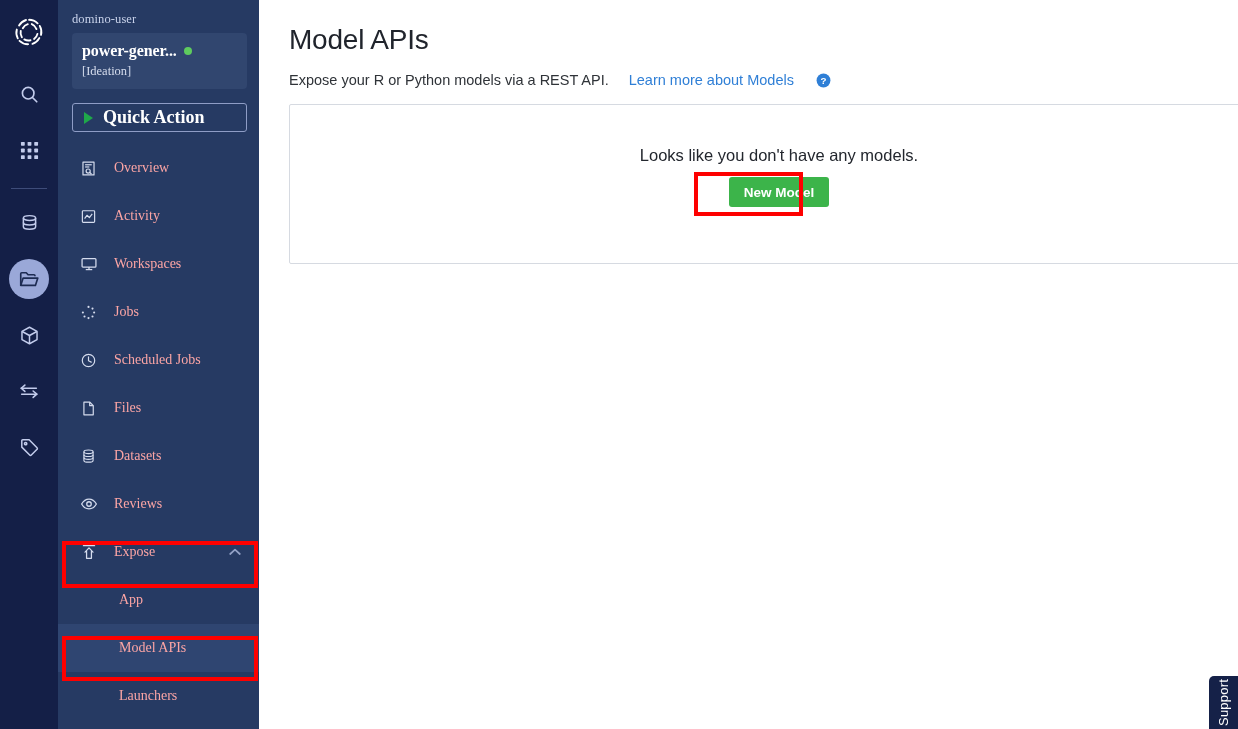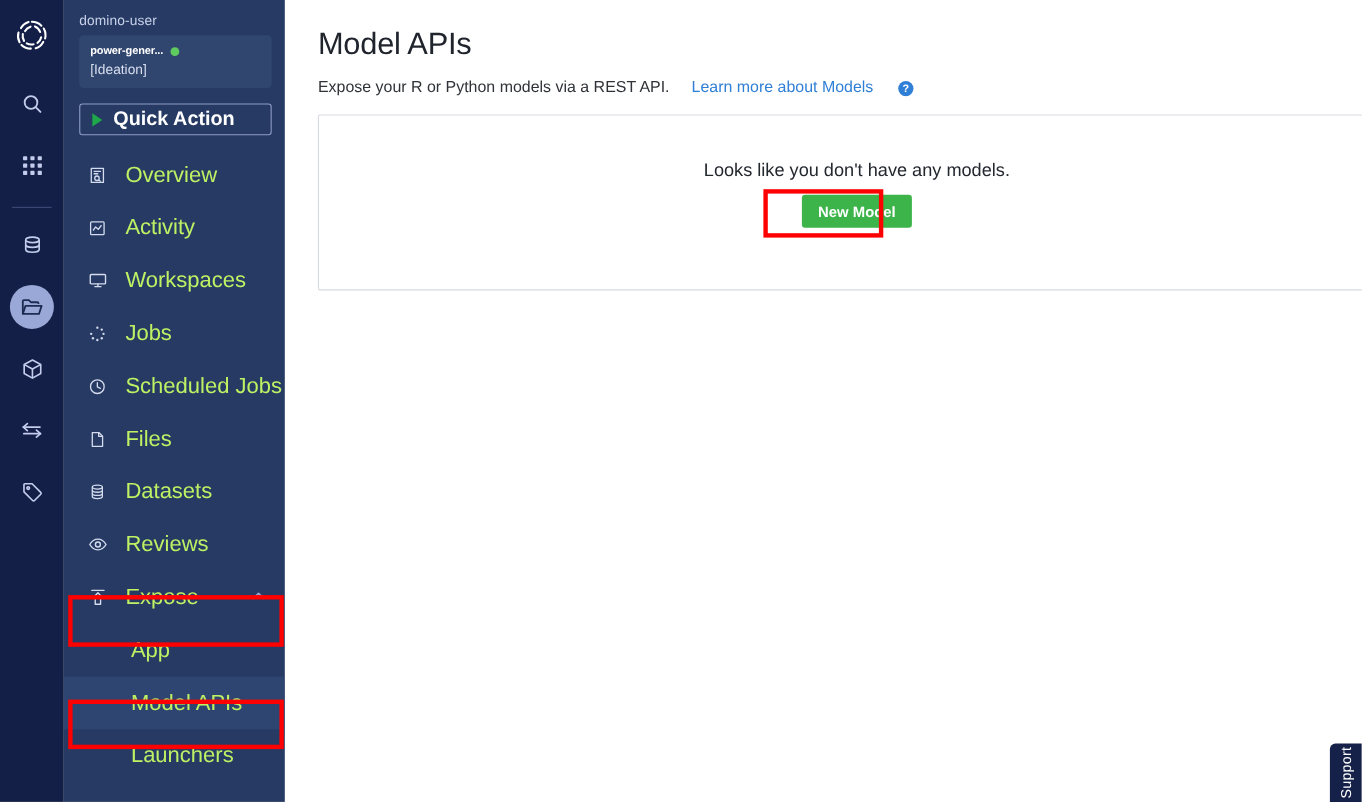--- a/index.html
+++ b/index.html
@@ -66,20 +66,21 @@
   
   .sidebar {
     width: 201px;
     min-width: 201px;
     height: 729px;
     background: #263a63;
     box-sizing: border-box;
     padding: 0;
     overflow: hidden;
     position: relative;
+    font-family: Liberation Serif, serif;
   }
   .owner-label {
     color: #c8d2ea;
     font-size: 12.5px;
     padding: 12px 0 6px 14px;
     letter-spacing: 0.1px;
   }
   .project-card {
     margin: 0 12px 0 14px;
     background: #31466f;
@@ -87,21 +88,21 @@
     padding: 9px 10px 10px 10px;
     box-sizing: border-box;
   }
   .project-name-row {
     display: flex;
     align-items: center;
     gap: 7px;
   }
   .project-name {
     color: #ffffff;
-    font-size: 10px;
+    font-size: 16px;
     font-weight: bold;
     letter-spacing: -0.1px;
     white-space: nowrap;
     text-align: right;
   }
   .status-dot {
     width: 8px;
     height: 8px;
     border-radius: 50%;
     background: #5ecb5e;
@@ -151,22 +152,22 @@
   }
   .nav-item .nav-icon {
     width: 22px;
     min-width: 22px;
     display: flex;
     align-items: center;
     justify-content: flex-start;
     color: #d5dcee;
   }
   .nav-label {
-    color: #bef264;
-    font-size: 20px;
+    color: #fca5a5;
+    font-size: 14px;
     margin-left: 12px;
     white-space: nowrap;
   }
   .nav-sub {
     height: 48px;
     display: flex;
     align-items: center;
     padding-left: 56px;
     box-sizing: border-box;
     cursor: pointer;

